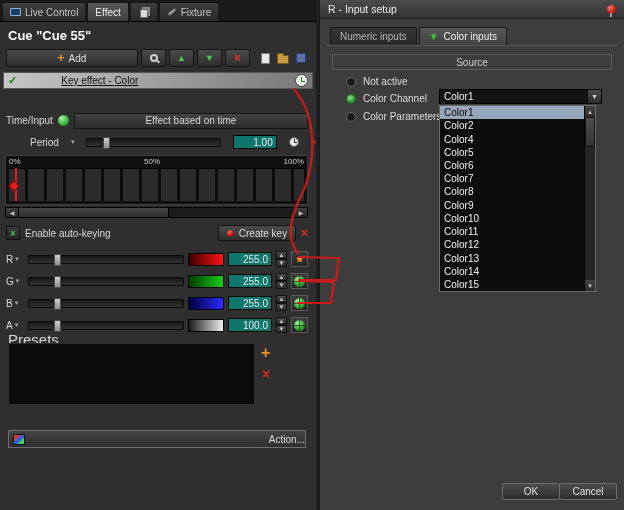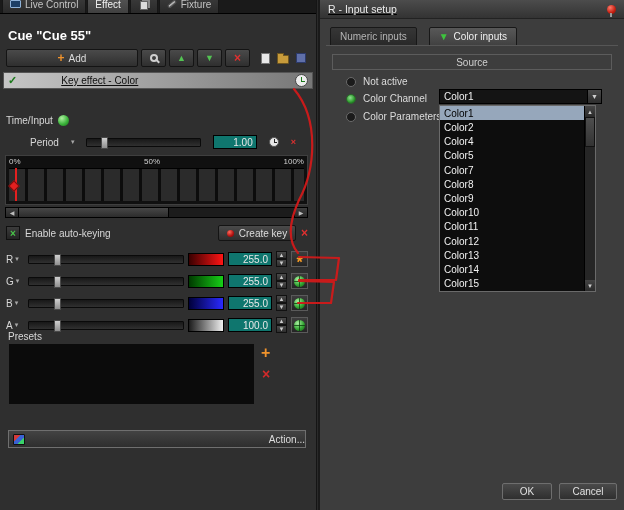--- a/index.html
+++ b/index.html
@@ -3,21 +3,21 @@
 <meta charset="utf-8">
 <style>
   * { margin:0; padding:0; box-sizing:border-box; }
   html,body { width:624px; height:510px; }
   body { font-family:"Liberation Sans", sans-serif; background:#2a2a2a; overflow:hidden; }
   #app { position:relative; width:624px; height:510px; background:#2a2a2a; }
 
   
   .left-panel { position:absolute; left:0; top:0; width:317px; height:510px; background:#2f2f2f; border-right:1px solid #151515; }
 
-  .tabbar { display:flex; align-items:flex-end; height:14px; background:#1a1a1a; padding:2px 2px 0 2px; gap:1px; border-bottom:1px solid #000; }
+  .tabbar { display:flex; align-items:flex-end; height:22px; background:#1a1a1a; padding:2px 2px 0 2px; gap:1px; border-bottom:1px solid #000; }
   .tab { display:flex; align-items:center; gap:4px; padding:0 7px; font-size:10px; color:#c3c3c3; background:linear-gradient(#3d3d3d,#2a2a2a); border:1px solid #161616; border-bottom:none; border-radius:2px 2px 0 0; height:19px; white-space:nowrap; }
   .tab.active { background:linear-gradient(#585858,#404040); color:#f2f2f2; }
   .icon-monitor { width:11px; height:8px; background:#1d3f66; border:1px solid #8fb2d8; border-radius:1px; }
   .icon-clock { width:10px; height:10px; border-radius:50%; background:#e6e6e6; border:1px solid #555; position:relative; flex:none; }
   .icon-clock::before { content:""; position:absolute; left:4px; top:1px; width:1px; height:4px; background:#222; }
   .icon-clock::after  { content:""; position:absolute; left:4px; top:4px; width:3px; height:1px; background:#222; }
   .icon-copy { width:8px; height:9px; background:#dcdcdc; border:1px solid #666; box-shadow:2px -2px 0 0 #8a8a8a; margin:2px 2px 0 2px; }
   .icon-wrench { width:10px; height:4px; background:linear-gradient(#d8d8d8,#8a8a8a); border:1px solid #555; border-radius:2px; transform:rotate(-40deg); }
 
   .cue-title { position:absolute; top:28px; left:8px; font-size:13px; font-weight:bold; color:#ffffff; }
@@ -41,21 +41,21 @@
   .key-effect .ke-label { text-decoration:underline;margin-left:39px; }
   .check { color:#1c7a1c; font-weight:bold; font-size:11px; }
   .clock-badge { margin-left:auto; width:13px; height:13px; border-radius:50%; background:#ececec; border:1px solid #444; position:relative; }
   .clock-badge::before { content:""; position:absolute; left:5px; top:2px; width:1px; height:5px; background:#1c7a1c; }
   .clock-badge::after  { content:""; position:absolute; left:5px; top:6px; width:4px; height:1px; background:#1c7a1c; }
 
   .time-row { position:absolute; top:112px; left:6px; right:8px; height:17px; display:flex; align-items:center; gap:5px; font-size:10px; color:#d8d8d8; }
   .green-orb { width:11px; height:11px; border-radius:50%; background:radial-gradient(circle at 35% 30%, #aef0a0, #3db53d 55%, #166a16); flex:none; }
   .wide-btn { flex:1; height:16px; background:linear-gradient(#434343,#2c2c2c); border:1px solid #141414; color:#d8d8d8; font-size:10px; display:flex; align-items:center; justify-content:center; }
 
-  .period-row { position:absolute; top:134px; left:6px; right:20px; height:16px; display:flex; align-items:center; gap:12px; font-size:10px; color:#d8d8d8;padding-left:24px; }
+  .period-row { position:absolute; top:134px; left:6px; right:0; height:16px; display:flex; align-items:center; gap:12px; font-size:10px; color:#d8d8d8;padding-left:24px; }
   .caret { font-size:7px; color:#a8a8a8; }
   .slider { flex:1; height:9px; background:linear-gradient(#181818,#303030); border:1px solid #0a0a0a; position:relative; border-radius:1px; }
   .handle { position:absolute; top:-2px; width:7px; height:12px; background:linear-gradient(#cfcfcf,#8f8f8f); border:1px solid #4a4a4a; }
   .value-box { width:44px; height:14px; background:#0f766e; border:1px solid #000; color:#e8e8e8; font-size:10px; text-align:right; padding:1px 3px 0 0; flex:none; }
   .mini-x { color:#e03030; font-size:9px; font-weight:bold; }
 
   .timeline { position:absolute; top:155px; left:5px; width:303px; height:50px; background:#101010; border:1px solid #3f3f3f; }
   .tl-labels { display:flex; justify-content:space-between; font-size:8px; color:#d0d0d0; padding:1px 3px 0 3px; height:11px; }
   .tl-ticks { position:absolute; top:12px; bottom:3px; left:3px; right:3px; background:repeating-linear-gradient(to right,#2b2b2b 0 16px,#0c0c0c 16px 19px); border-top:1px solid #000; }
   .tl-line { position:absolute; left:9px; top:12px; bottom:3px; width:2px; background:#e22020; }
@@ -81,36 +81,36 @@
   .swatch.b { background:linear-gradient(to right,#00003a,#2a2aff); }
   .swatch.a { background:linear-gradient(to right,#1c1c1c,#efefef); }
   .spin { width:11px; height:16px; display:flex; flex-direction:column; flex:none; }
   .spin > div { flex:1; background:linear-gradient(#4a4a4a,#2d2d2d); border:1px solid #111; font-size:6px; line-height:1; color:#ccc; display:flex; align-items:center; justify-content:center; }
   .ch-icon { width:17px; height:16px; background:linear-gradient(#3c3c3c,#242424); border:1px solid #5a5a5a; display:flex; align-items:center; justify-content:center; flex:none; }
   .flower { color:#f59b24; font-size:16px; font-weight:bold; line-height:0; position:relative; top:4px; }
   .globe { width:11px; height:11px; border-radius:50%; background:radial-gradient(circle at 35% 30%,#a8eea0,#34a834 55%,#0f5a0f); position:relative; overflow:hidden; }
   .globe::before { content:""; position:absolute; top:5px; left:0; right:0; height:1px; background:rgba(8,56,8,.75); }
   .globe::after  { content:""; position:absolute; top:0; bottom:0; left:5px; width:1px; background:rgba(8,56,8,.75); }
 
-  .presets-label { position:absolute; top:331px; left:8px; font-size:10px; color:#d8d8d8; }
+  .presets-label { position:absolute; top:331px; left:8px; font-size:15px; color:#d8d8d8; }
   .presets-box { position:absolute; top:343px; left:8px; width:247px; height:62px; background:#0b0b0b; border:1px solid #2f2f2f; }
   .preset-add { position:absolute; top:344px; left:261px; color:#f0932c; font-size:16px; font-weight:bold; }
   .preset-del { position:absolute; top:366px; left:262px; color:#d42a2a; font-size:14px; font-weight:bold; }
 
   .action-row { position:absolute; top:430px; left:8px; width:298px; height:18px; }
   .action-btn { width:100%; height:100%; border:1px solid #6f6f6f; background:linear-gradient(#434343,#2e2e2e); color:#ddd; font-size:10px; position:relative; display:flex; align-items:center; justify-content:flex-end; }
   .action-icon { position:absolute; left:4px; top:3px; width:12px; height:11px; background:linear-gradient(135deg,#d23a3a 0 34%,#3a62d2 34% 67%,#3ad26a 67%); border:1px solid #111; border-radius:1px; }
 
   
-  .right-panel { position:absolute; left:318px; top:0; width:306px; height:510px; background:#3d3d3d; border-left:2px solid #1a1a1a;text-decoration:underline; }
+  .right-panel { position:absolute; left:318px; top:0; width:306px; height:510px; background:#3d3d3d; border-left:2px solid #1a1a1a; }
   .rp-title { height:19px; background:linear-gradient(#4c4c4c,#333); border-bottom:1px solid #222; display:flex; align-items:center; padding:0 8px; font-size:10.5px; color:#ececec; }
   .pin { margin-left:auto; width:9px; height:9px; background:radial-gradient(circle at 35% 30%,#ff7a6a,#c41e10 60%,#7a0e06); border-radius:50%; position:relative; }
   .pin::after { content:""; position:absolute; left:3px; top:8px; width:2px; height:4px; background:#999; }
 
-  .rp-tabs { position:absolute; top:27px; left:10px; display:flex; gap:12px; }
+  .rp-tabs { position:absolute; top:27px; left:10px; display:flex; gap:2px; }
   .rp-tab { height:19px; padding:0 9px; display:flex; align-items:center; gap:5px; font-size:10px; color:#b5b5b5; background:linear-gradient(#363636,#292929); border:1px solid #181818; border-radius:2px 2px 0 0; }
   .rp-tab.active { background:linear-gradient(#585858,#414141); color:#f0f0f0; }
   .green-down { color:#3ec43e; font-size:10px; line-height:10px; }
   .rp-line { position:absolute; top:45px; left:6px; right:6px; height:1px; background:#565656; }
 
   .source-hdr { position:absolute; top:54px; left:12px; right:12px; height:16px; border:1px solid #5c5c5c; display:flex; align-items:center; justify-content:center; font-size:10px; color:#cfcfcf; }
 
   .opt { position:absolute; left:26px; display:flex; align-items:center; gap:7px; font-size:10px; color:#dcdcdc; height:13px; }
   .radio { width:10px; height:10px; border-radius:50%; background:#1b1b1b; border:1px solid #6a6a6a; flex:none; }
   .radio.sel { background:radial-gradient(circle at 40% 35%,#8fe08f,#2f9c2f 60%,#114d11); border-color:#2a6a2a; }
@@ -122,21 +122,21 @@
   .dropdown { position:absolute; left:119px; top:105px; width:157px; height:187px; background:#0d0d0d; border:1px solid #6a6a6a; display:flex; z-index:20; }
   .dd-list { flex:1; display:flex; flex-direction:column; overflow:hidden; }
   .dd-item { flex:1; display:flex; align-items:center; padding-left:4px; font-size:10px; color:#f2f2f2; white-space:nowrap; }
   .dd-item.selected { background:#96a7bb; color:#000; }
   .dd-scroll { width:11px; background:#262626; border-left:1px solid #000; display:flex; flex-direction:column; }
   .dd-arr { height:11px; background:linear-gradient(#454545,#2a2a2a); font-size:6px; color:#ccc; display:flex; align-items:center; justify-content:center; flex:none; }
   .dd-track { flex:1; position:relative; }
   .dd-thumb { position:absolute; top:0; left:0; right:0; height:30px; background:linear-gradient(#4e4e4e,#333); border:1px solid #111; }
 
   .btn { background:linear-gradient(#4a4a4a,#2f2f2f); border:1px solid #6e6e6e; border-radius:2px; color:#e0e0e0; font-size:10px; display:flex; align-items:center; justify-content:center; }
-  .okbtn { position:absolute; left:182px; top:483px; width:50px; height:17px; }
+  .okbtn { position:absolute; left:182px; top:483px; width:58px; height:17px; }
   .cancelbtn { position:absolute; left:239px; top:483px; width:58px; height:17px; }
 
   .annot { position:absolute; left:0; top:0; pointer-events:none; z-index:40; }
 </style>
 </head>
 <body>
 
 <div id="app">
 
   <div class="left-panel">
@@ -186,20 +186,21 @@
 
     <div class="key-effect">
       <span class="check">✓</span>
       <span class="ke-label">Key effect - Color</span>
       <span class="clock-badge"></span>
     </div>
 
     <div class="time-row">
       <span>Time/Input</span>
       <span class="green-orb"></span>
+      <div class="wide-btn">Effect based on time</div>
     </div>
 
     <div class="period-row">
       <span>Period</span>
       <span class="caret">▾</span>
       <div class="slider">
         <div class="handle" style="left:12%;"></div>
       </div>
       <div class="value-box">1.00</div>
       <span class="icon-clock"></span>
@@ -357,20 +358,21 @@
       <span class="val">Color1</span>
       <span class="combo-arrow">▼</span>
     </div>
 
     <div class="dropdown">
       <div class="dd-list">
           <div class="dd-item selected">Color1</div>
           <div class="dd-item">Color2</div>
           <div class="dd-item">Color4</div>
           <div class="dd-item">Color5</div>
+          <div class="dd-item">Color6</div>
           <div class="dd-item">Color7</div>
           <div class="dd-item">Color8</div>
           <div class="dd-item">Color9</div>
           <div class="dd-item">Color10</div>
           <div class="dd-item">Color11</div>
           <div class="dd-item">Color12</div>
           <div class="dd-item">Color13</div>
           <div class="dd-item">Color14</div>
           <div class="dd-item">Color15</div>
         </div>

